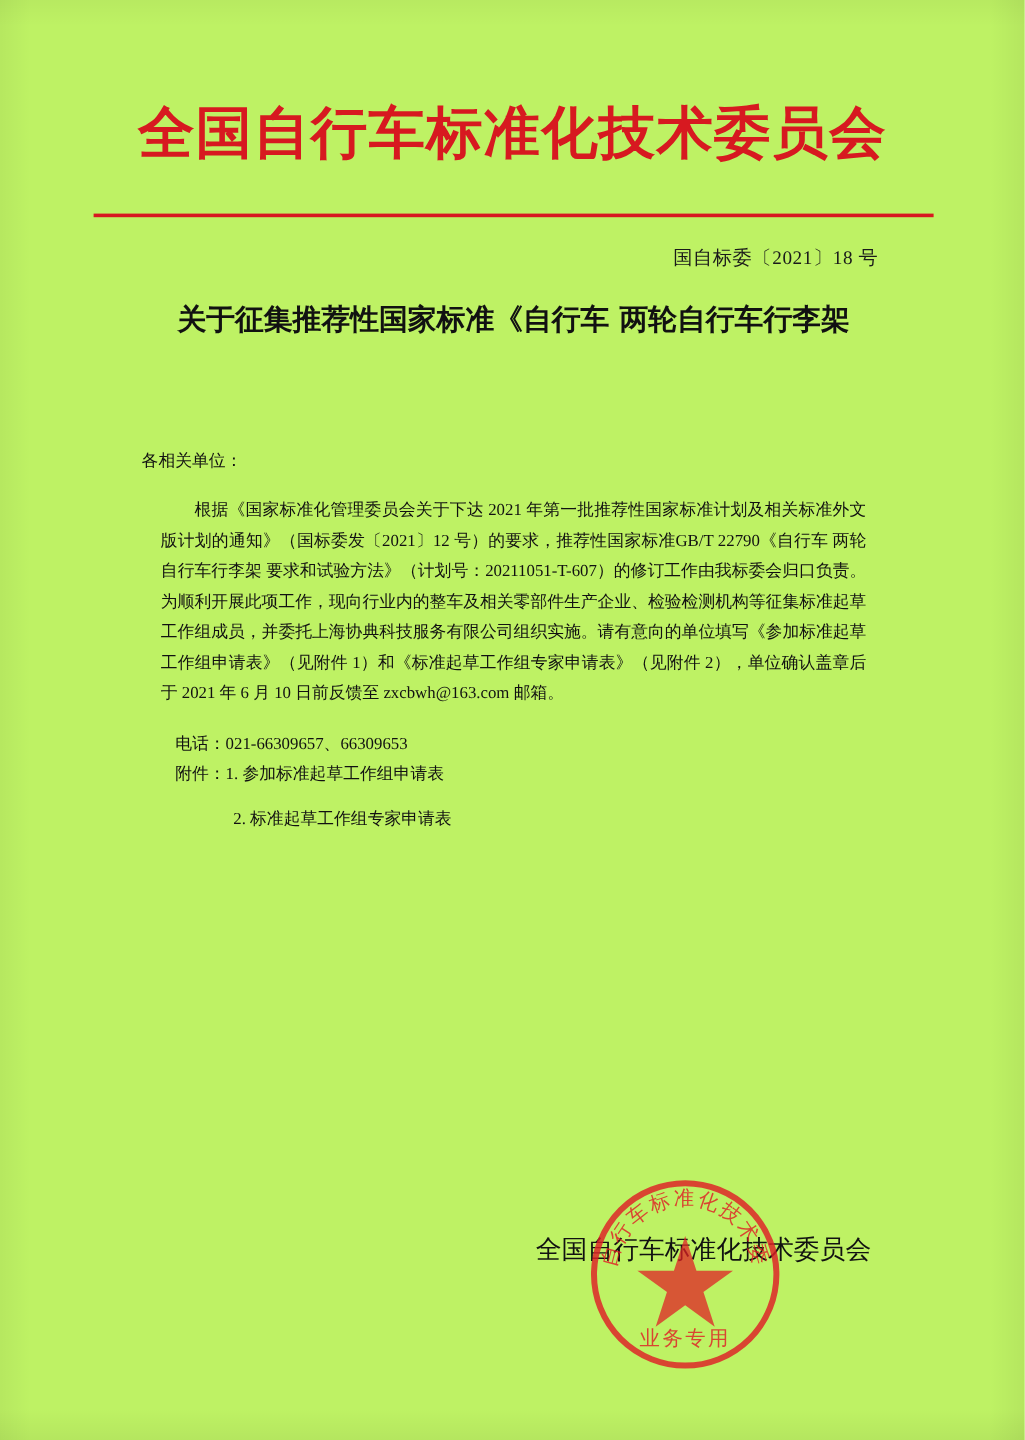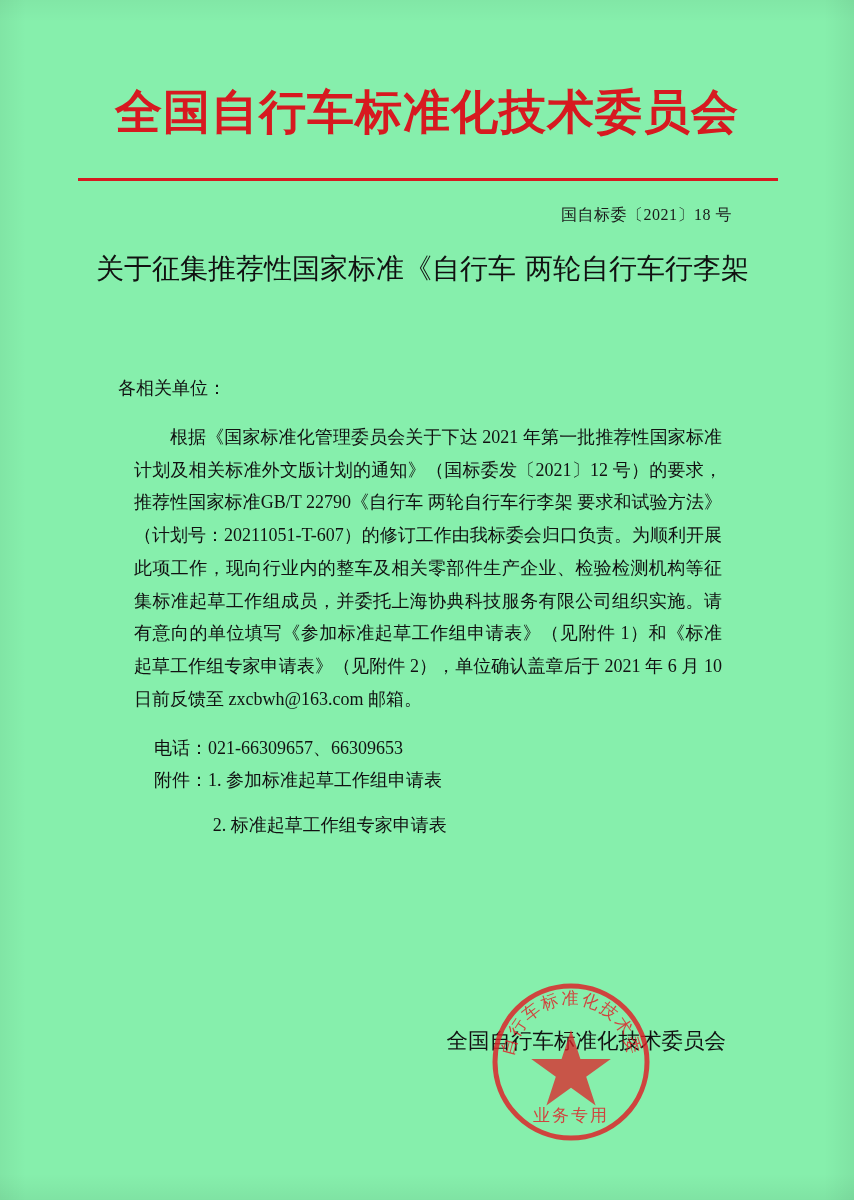--- a/index.html
+++ b/index.html
@@ -10,21 +10,21 @@
     width: 854px;
     height: 1200px;
     background: #ffffff;
     font-family: "Liberation Serif", serif;
     overflow: hidden;
   }
   .page {
     position: relative;
     width: 854px;
     height: 1200px;
-    background: #86efac;
+    background: #bef264;
     box-sizing: border-box;
     overflow: hidden;
   }
   
   .paper-shade {
     position: absolute;
     inset: 0;
     background:
       linear-gradient(to right, rgba(0,0,0,0.045) 0px, rgba(0,0,0,0.0) 26px),
       linear-gradient(to left, rgba(0,0,0,0.05) 0px, rgba(0,0,0,0.0) 30px),
@@ -62,36 +62,37 @@
     right: 122px;
     font-size: 16px;
     color: #1a1a1a;
     letter-spacing: 0.5px;
   }
   .doc-title {
     position: absolute;
     top: 246px;
     left: 96px;
     width: 664px;
+    text-align: center;
     font-family: "DejaVu Serif", serif;
-    font-weight: normal;
-    font-size: 28px;
+    font-weight: bold;
+    font-size: 24px;
     line-height: 1.65;
     color: #111;
   }
   .doc-title .line {
     display: block;
     white-space: nowrap;
   }
   .body-block {
     position: absolute;
     top: 372px;
     left: 118px;
     width: 620px;
-    font-size: 18px;
+    font-size: 14px;
     line-height: 1.82;
     color: #111;
   }
   .salutation {
     margin: 0 0 2px 0;
   }
   .para {
     margin: 16px;
     text-indent: 2em;
     text-align: justify;

